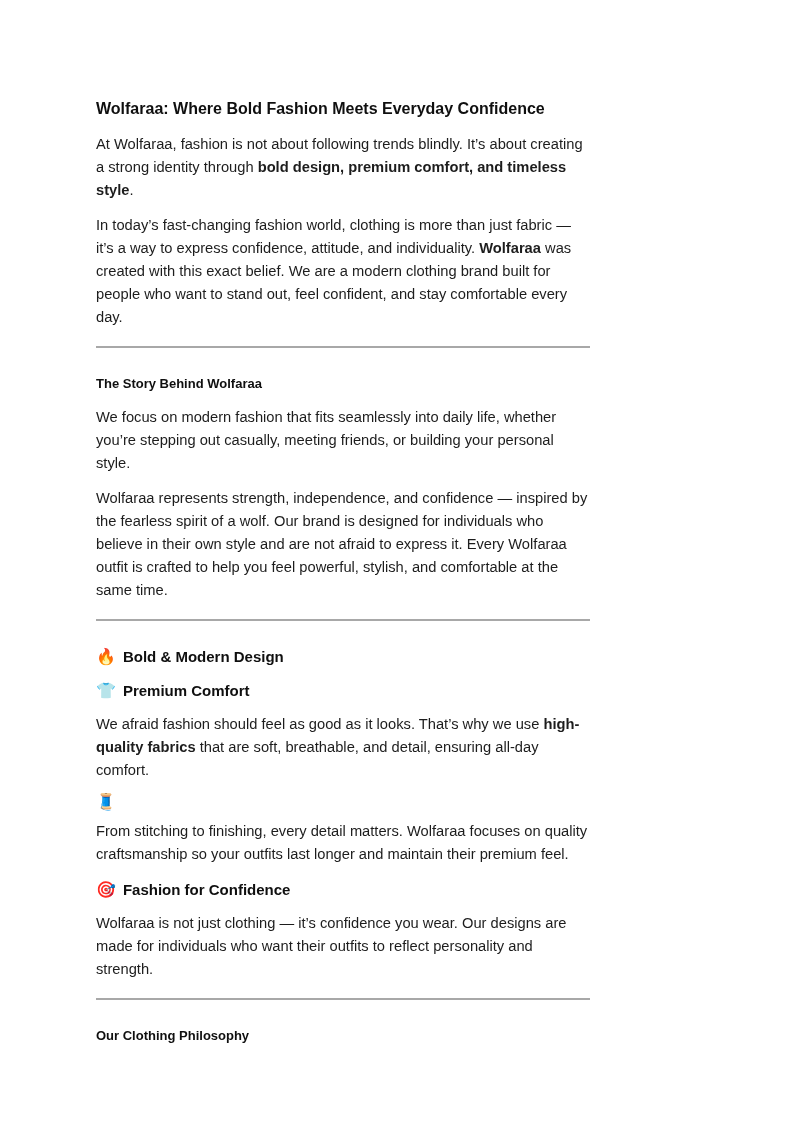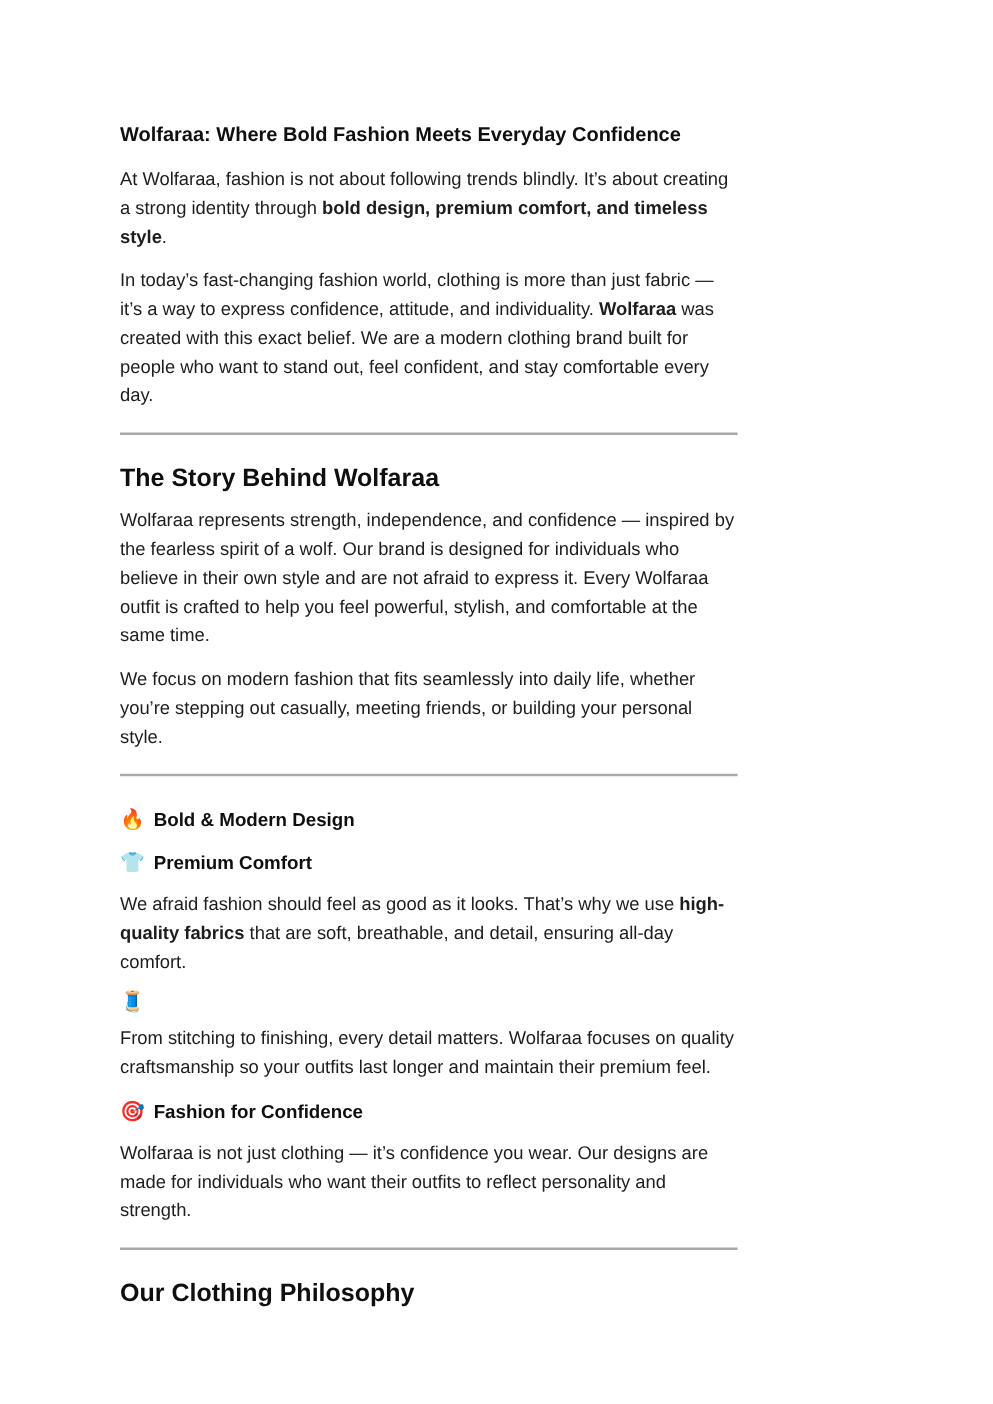--- a/index.html
+++ b/index.html
@@ -14,21 +14,21 @@
     line-height: 23px;
     color: #1d1d1d;
     overflow: hidden;
     background: #ffffff;
   }
   .doc-title {
     font-size: 16px; line-height: 23px; font-weight: 700;
     color: #0f0f0f; margin: 0 0 13px 0;
   }
   .section-heading {
-    font-size: 20px; line-height: 23px; font-weight: 700;
+    font-size: 13px; line-height: 23px; font-weight: 700;
     color: #0f0f0f; margin: 0 0 11px 0;
   }
   .feature-heading {
     font-size: 15px; line-height: 24px; font-weight: 700;
     color: #0f0f0f; margin: 0 0 10px 0;
     display: flex; align-items: center; gap: 7px;
   }
   .para { margin: 0 0 12px 0; }
   .divider { border: none; border-top: 2px solid #a8a8a8; margin: 17px 0 24px 0; }
   .emoji { font-size: 16px; line-height: 1; }
@@ -42,23 +42,23 @@
   <h1 class="doc-title">Wolfaraa: Where Bold Fashion Meets Everyday Confidence</h1>
 
   <p class="para"><span>At Wolfaraa, fashion is not about following trends blindly. It’s about creating a strong identity through </span><strong>bold design, premium comfort, and timeless style</strong><span>.</span></p>
 
   <p class="para"><span>In today’s fast-changing fashion world, clothing is more than just fabric — it’s a way to express confidence, attitude, and individuality. </span><strong>Wolfaraa</strong><span> was created with this exact belief. We are a modern clothing brand built for people who want to stand out, feel confident, and stay comfortable every day.</span></p>
 
   <hr class="divider">
 
   <h2 class="section-heading">The Story Behind Wolfaraa</h2>
 
+  <p class="para">We focus on modern fashion that fits seamlessly into daily life, whether you’re stepping out casually, meeting friends, or building your personal style.</p>
+
   <p class="para">Wolfaraa represents strength, independence, and confidence — inspired by the fearless spirit of a wolf. Our brand is designed for individuals who believe in their own style and are not afraid to express it. Every Wolfaraa outfit is crafted to help you feel powerful, stylish, and comfortable at the same time.</p>
-
-  <p class="para">We focus on modern fashion that fits seamlessly into daily life, whether you’re stepping out casually, meeting friends, or building your personal style.</p>
 
   <hr class="divider">
 
 
   <h3 class="feature-heading">
       <span class="emoji">🔥</span>
       <span>Bold &amp; Modern Design</span>
     </h3>
 
 

